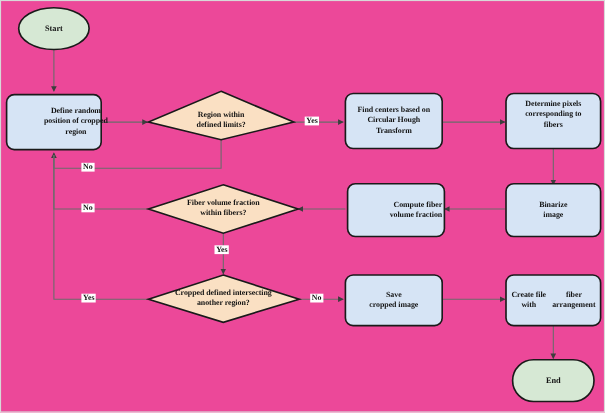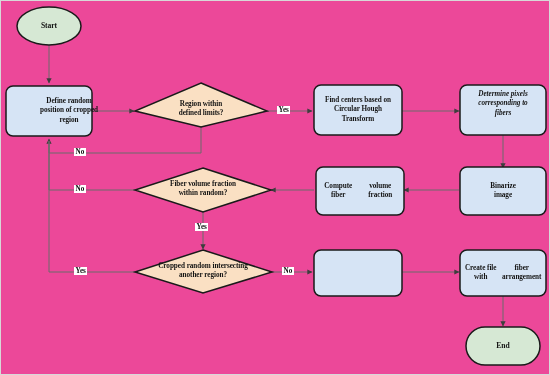--- a/index.html
+++ b/index.html
@@ -123,46 +123,50 @@
     <span>Region within</span>
     <span>defined limits?</span>
   </div>
 
   <div class="node-label" style="left:314px;top:86px;width:86px;height:46px;flex-direction:column;">
     <span>Find centers based on</span>
     <span>Circular Hough</span>
     <span>Transform</span>
   </div>
 
-  <div class="node-label" style="left:461px;top:86px;width:82px;height:34px;flex-direction:column;font-style:italic;">
+  <div class="node-label" style="left:461px;top:86px;width:82px;height:34px;flex-direction:column;">
     <span>Determine pixels</span>
     <span>corresponding to</span>
     <span>fibers</span>
   </div>
 
   <div class="node-label" style="left:461px;top:168px;width:82px;height:44px;flex-direction:column;">
     <span>Binarize</span>
     <span>image</span>
   </div>
 
-  <div class="node-label" style="left:317px;top:168px;width:84px;height:44px;flex-direction:row;">
+  <div class="node-label" style="left:317px;top:168px;width:84px;height:44px;flex-direction:column;align-items:flex-end;">
     <span>Compute fiber</span>
     <span>volume fraction</span>
   </div>
 
   <div class="node-label" style="left:146px;top:172px;width:112px;height:32px;flex-direction:column;">
     <span>Fiber volume fraction</span>
-    <span>within random?</span>
+    <span>within fibers?</span>
   </div>
 
   <div class="node-label" style="left:136px;top:254px;width:132px;height:32px;flex-direction:column;">
-    <span>Cropped random intersecting</span>
+    <span>Cropped defined intersecting</span>
     <span>another region?</span>
   </div>
 
+  <div class="node-label" style="left:315px;top:251px;width:84px;height:42px;flex-direction:column;">
+    <span>Save</span>
+    <span>cropped image</span>
+  </div>
 
   <div class="node-label" style="left:461px;top:251px;width:82px;height:42px;flex-direction:row;">
     <span>Create file with</span>
     <span>fiber arrangement</span>
   </div>
 
   <div class="node-label terminal-label" style="left:470px;top:328px;width:64px;height:34px;">
     <span>End</span>
   </div>
 

